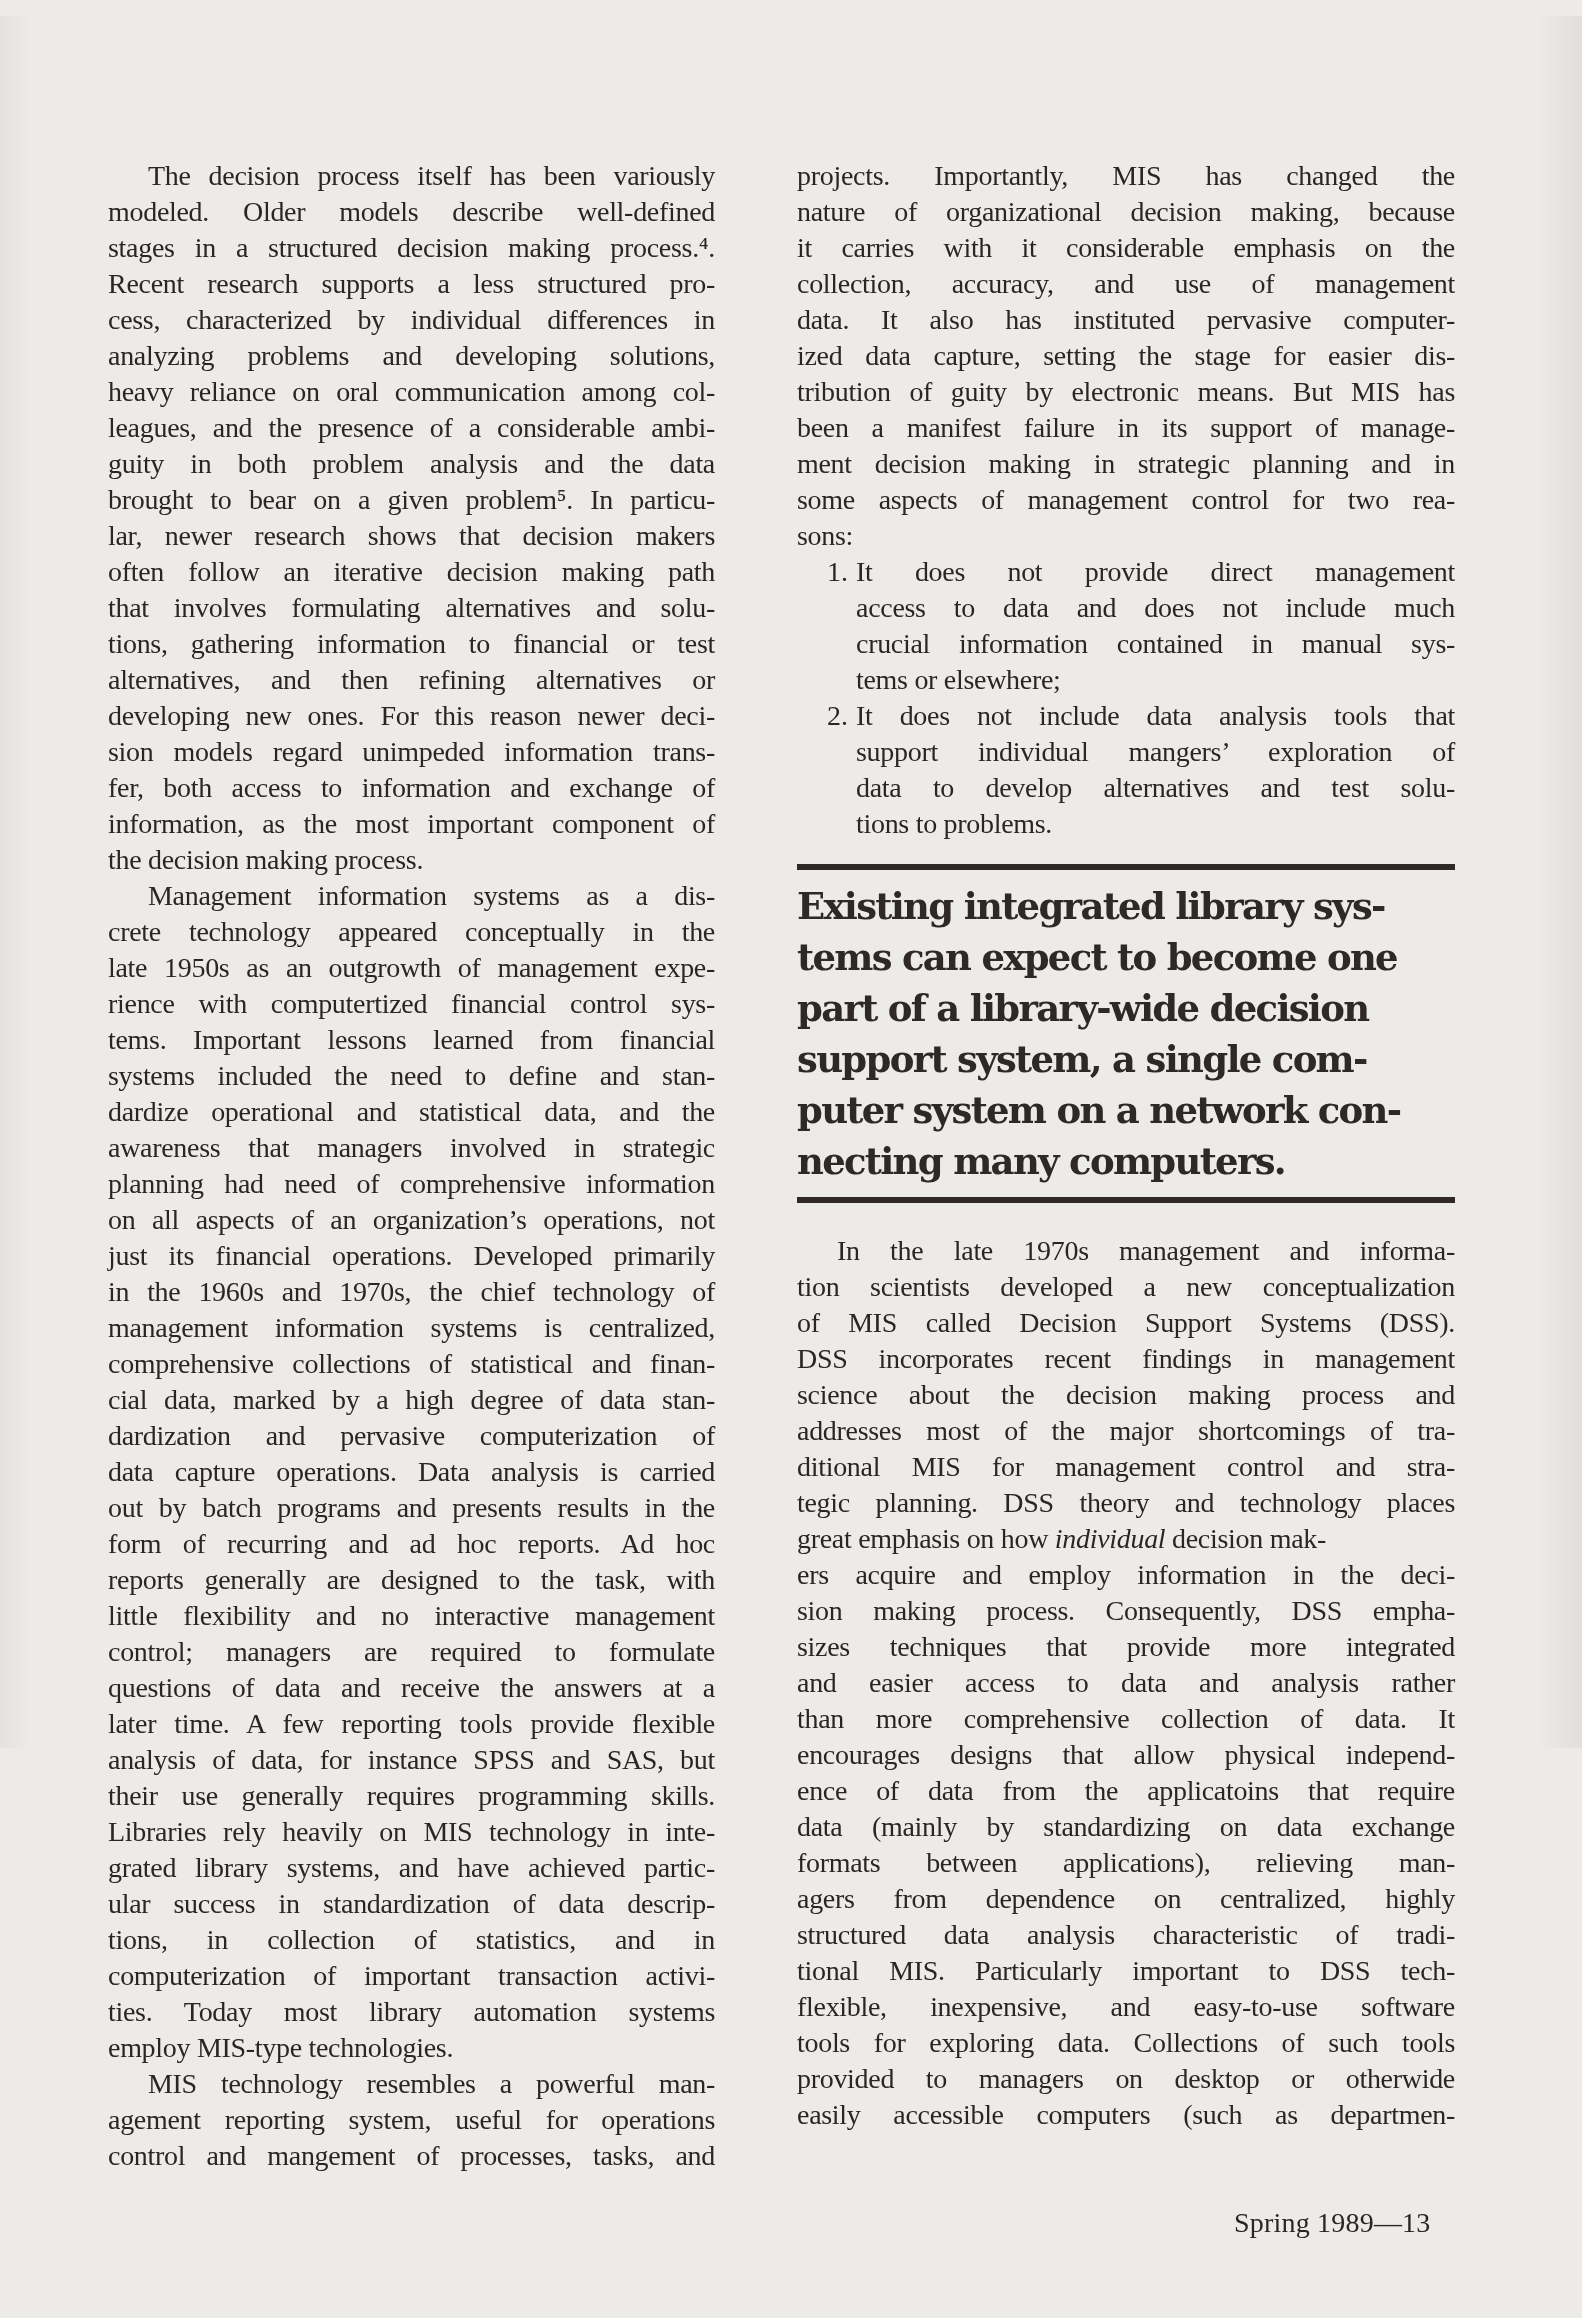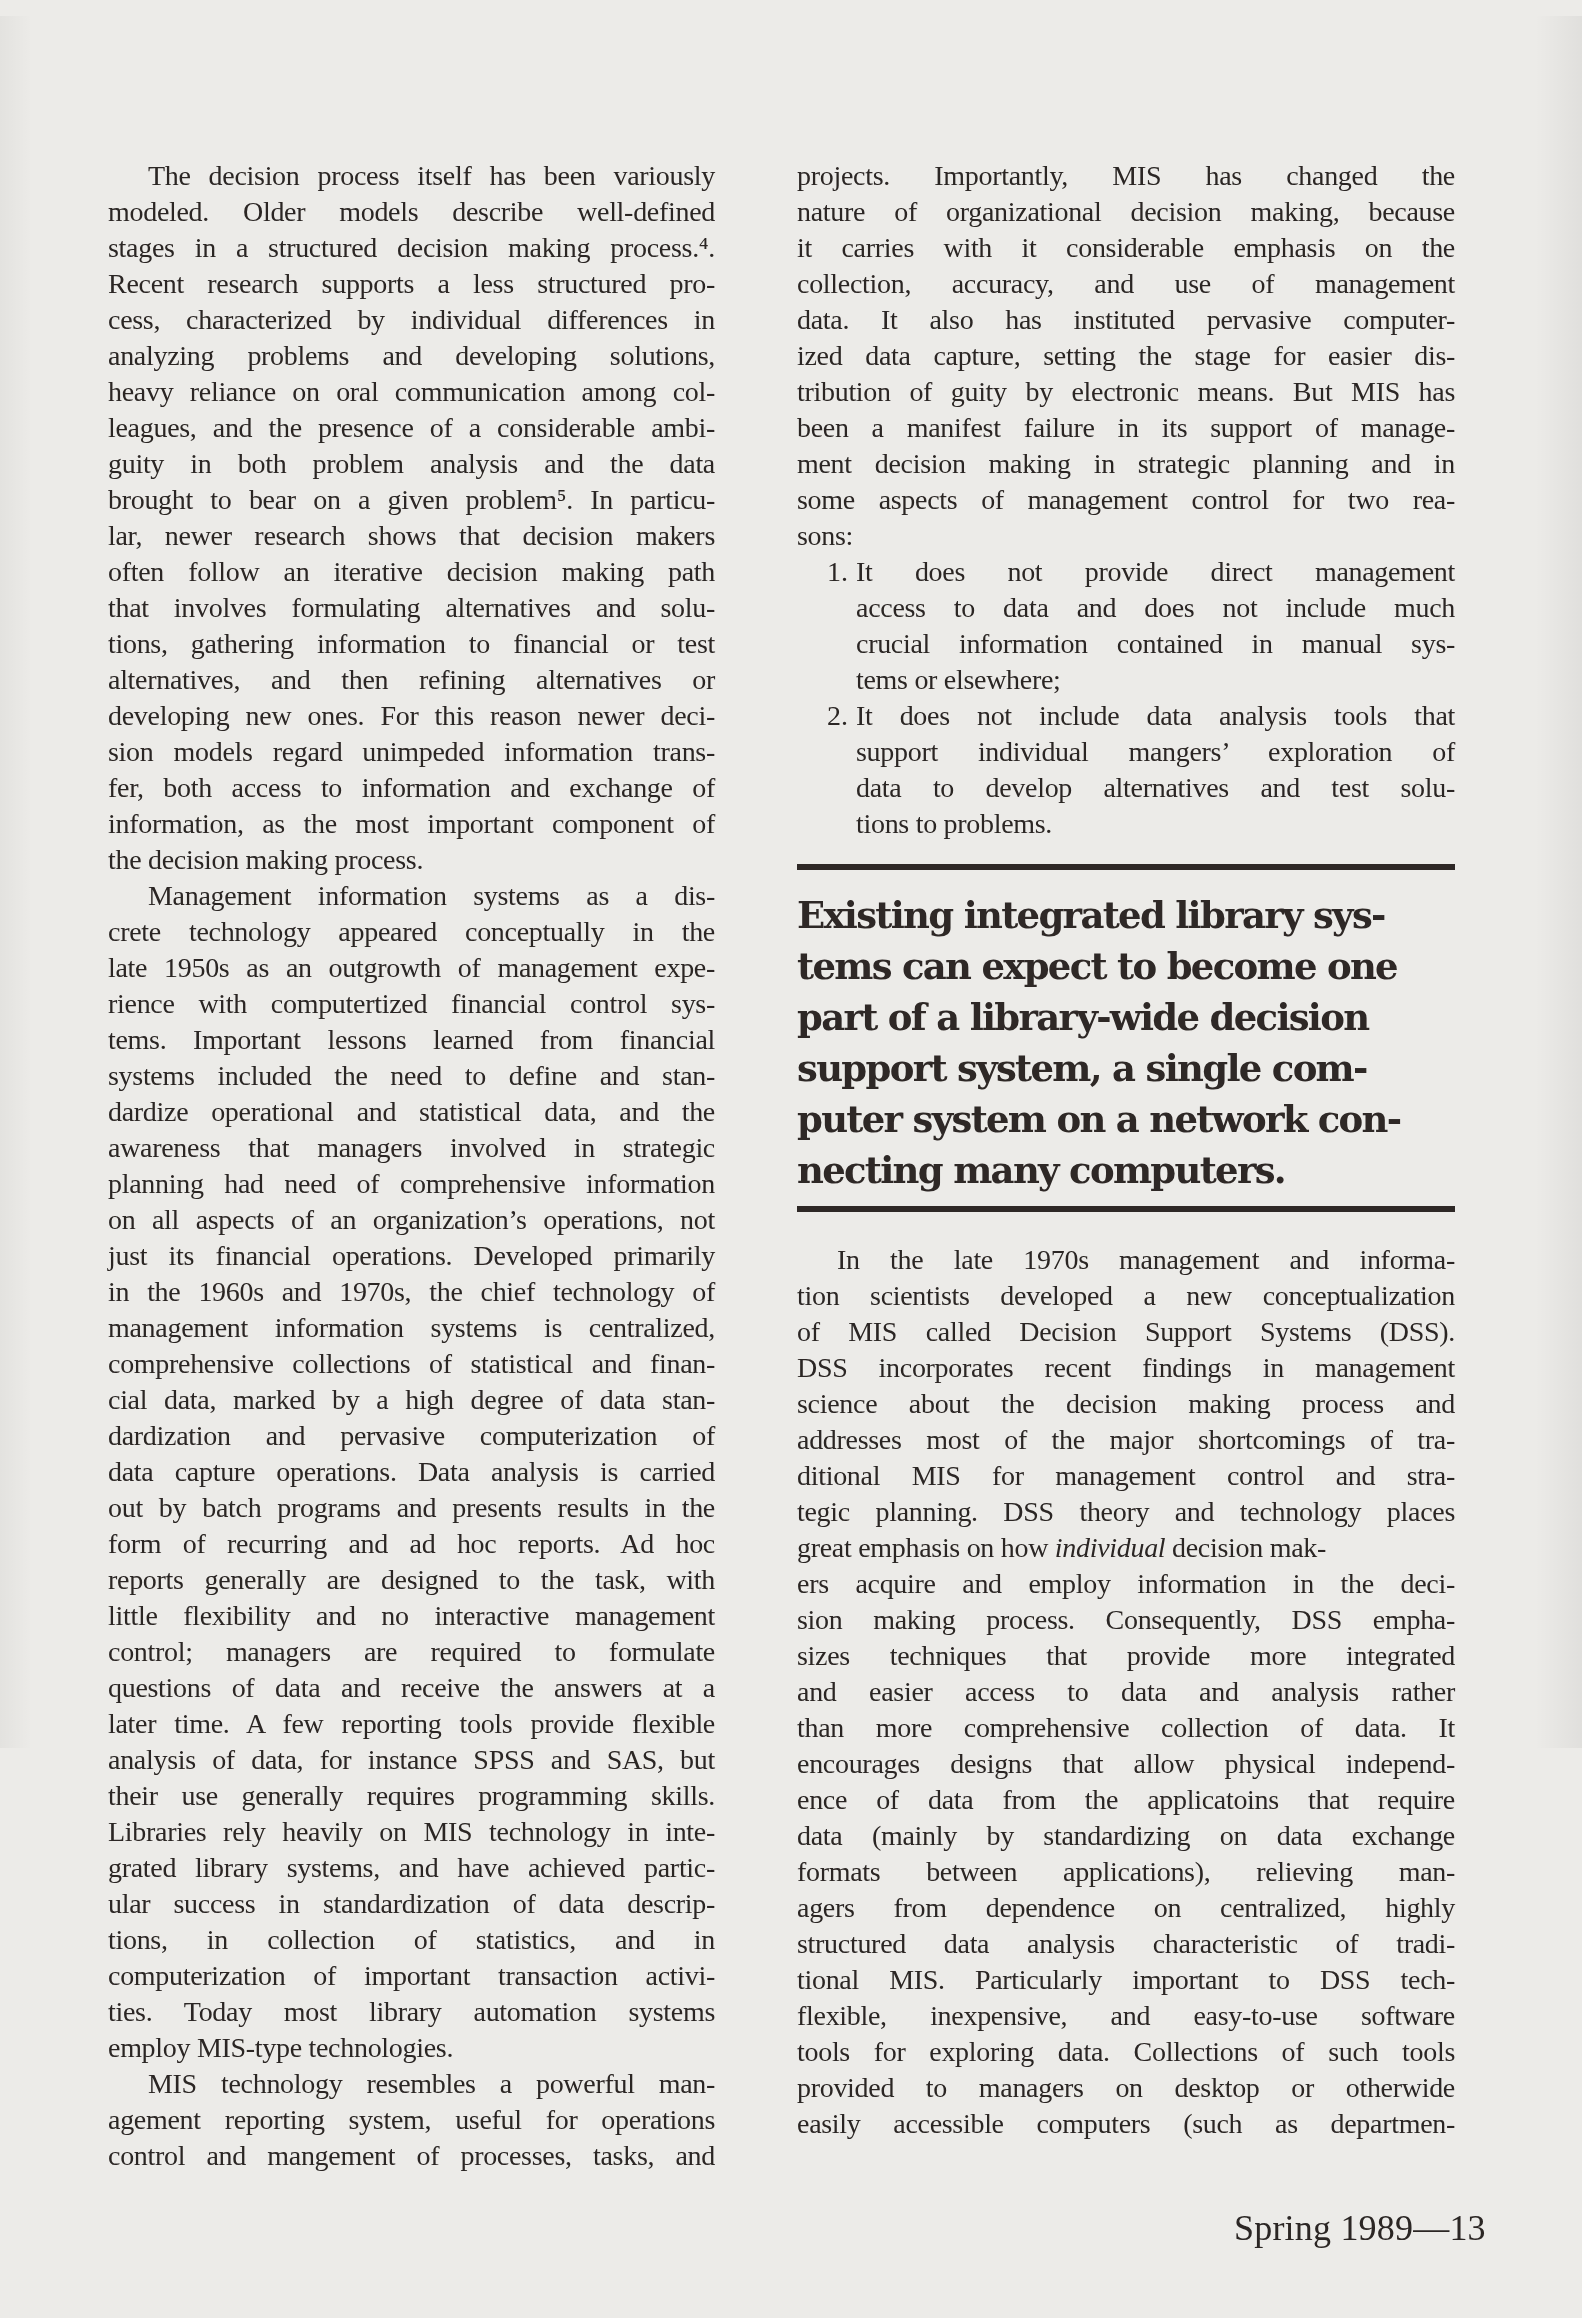--- a/index.html
+++ b/index.html
@@ -35,37 +35,37 @@
   .line.indent { padding-left: 40px; }
   .list-item { position: relative; padding-left: 59px; }
   .list-num {
     position: absolute; left: 30px; top: 0;
     font-size: 28px; line-height: 36px;
   }
   em { font-style: italic; }
   .rule { height: 6.3px; background: #2e2826; width: 658px; }
   .rule-top { margin-top: 22px; }
   .pull {
-    padding-top: 20px; padding-bottom: 9.5px;
+    padding-top: 11px; padding-bottom: 9.5px;
   }
   .pull .pline {
     display: block;
     font-family: "DejaVu Serif", "Liberation Serif", serif;
     font-weight: bold;
     font-size: 37px;
     line-height: 51px;
     height: 51px;
     letter-spacing: -1.7px;
     white-space: nowrap;
     color: #2e2826;
   }
   .rule-bottom { margin-bottom: 30px; }
   .footer {
     position: absolute; left: 1234px; top: 2191px;
-    font-size: 36px; color: #2b2624;
+    font-size: 28px; color: #2b2624;
     letter-spacing: 0.2px;
     text-align: center;
   }
 </style>
 </head>
 <body>
 
 <div class="page">
 
   <div class="col col-left">

